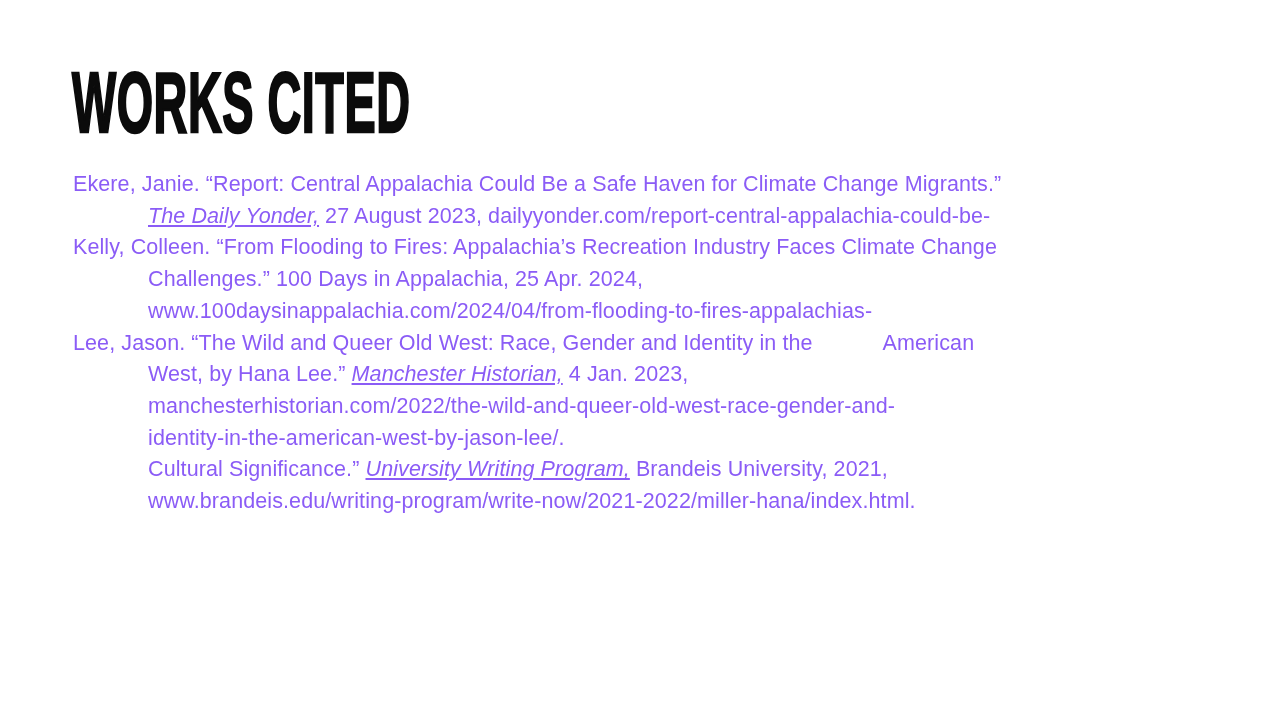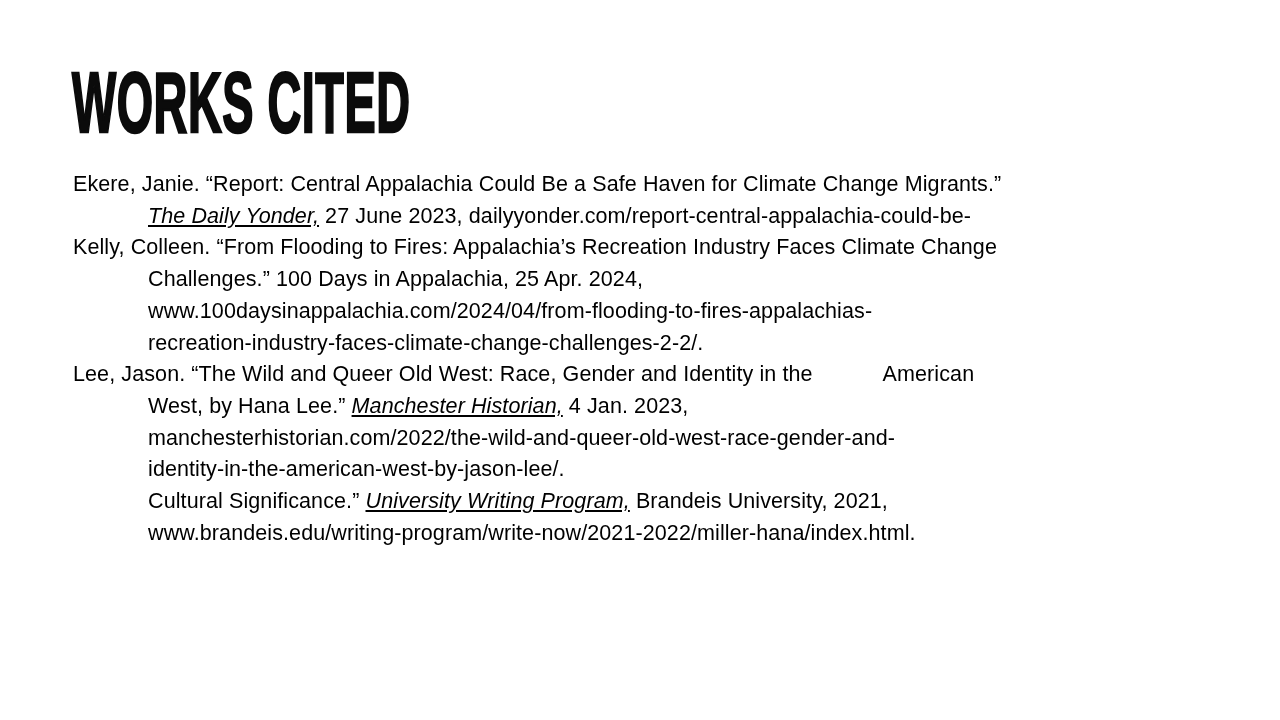--- a/index.html
+++ b/index.html
@@ -29,21 +29,21 @@
     letter-spacing: 1px;
     white-space: nowrap;
     transform: scaleX(0.55);
     transform-origin: left top;
   }
   .citations {
     position: absolute;
     left: 73px;
     top: 169px;
     width: 1160px;
-    color: #000000;
+    color: #8b5cf6;
     font-size: 21.5px;
     line-height: 31.7px;
     letter-spacing: 0.1px;
   }
   .citation {
     margin: 0;
   }
   .line {
     white-space: pre;
   }
@@ -60,27 +60,26 @@
   }
 </style>
 </head>
 <body>
 
 <div class="slide">
   <h1 class="slide-title">WORKS CITED</h1>
   <div class="citations" id="citations">
       <div class="citation">
         <div class="line"><span>Ekere, Janie. “Report: Central Appalachia Could Be a Safe Haven for Climate Change Migrants.”</span></div>
-        <div class="line cont"><span class="italic">The Daily Yonder,</span><span> 27 June 2023, dailyyonder.com/report-central-appalachia-could-be-</span></div>
+        <div class="line cont"><span class="italic">The Daily Yonder,</span><span> 27 August 2023, dailyyonder.com/report-central-appalachia-could-be-</span></div>
       </div>
       <div class="citation">
         <div class="line"><span>Kelly, Colleen. “From Flooding to Fires: Appalachia’s Recreation Industry Faces Climate Change</span></div>
         <div class="line cont"><span>Challenges.” 100 Days in Appalachia, 25 Apr. 2024,</span></div>
         <div class="line cont"><span>www.100daysinappalachia.com/2024/04/from-flooding-to-fires-appalachias-</span></div>
-        <div class="line cont"><span>recreation-industry-faces-climate-change-challenges-2-2/.</span></div>
       </div>
       <div class="citation">
         <div class="line"><span>Lee, Jason. “The Wild and Queer Old West: Race, Gender and Identity in the</span><span class="gap"></span><span>American</span></div>
         <div class="line cont"><span>West, by Hana Lee.” </span><span class="italic">Manchester Historian,</span><span> 4 Jan. 2023,</span></div>
         <div class="line cont"><span>manchesterhistorian.com/2022/the-wild-and-queer-old-west-race-gender-and-</span></div>
         <div class="line cont"><span>identity-in-the-american-west-by-jason-lee/.</span></div>
       </div>
       <div class="citation">
         <div class="line cont"><span>Cultural Significance.” </span><span class="italic">University Writing Program,</span><span> Brandeis University, 2021,</span></div>
         <div class="line cont"><span>www.brandeis.edu/writing-program/write-now/2021-2022/miller-hana/index.html.</span></div>

